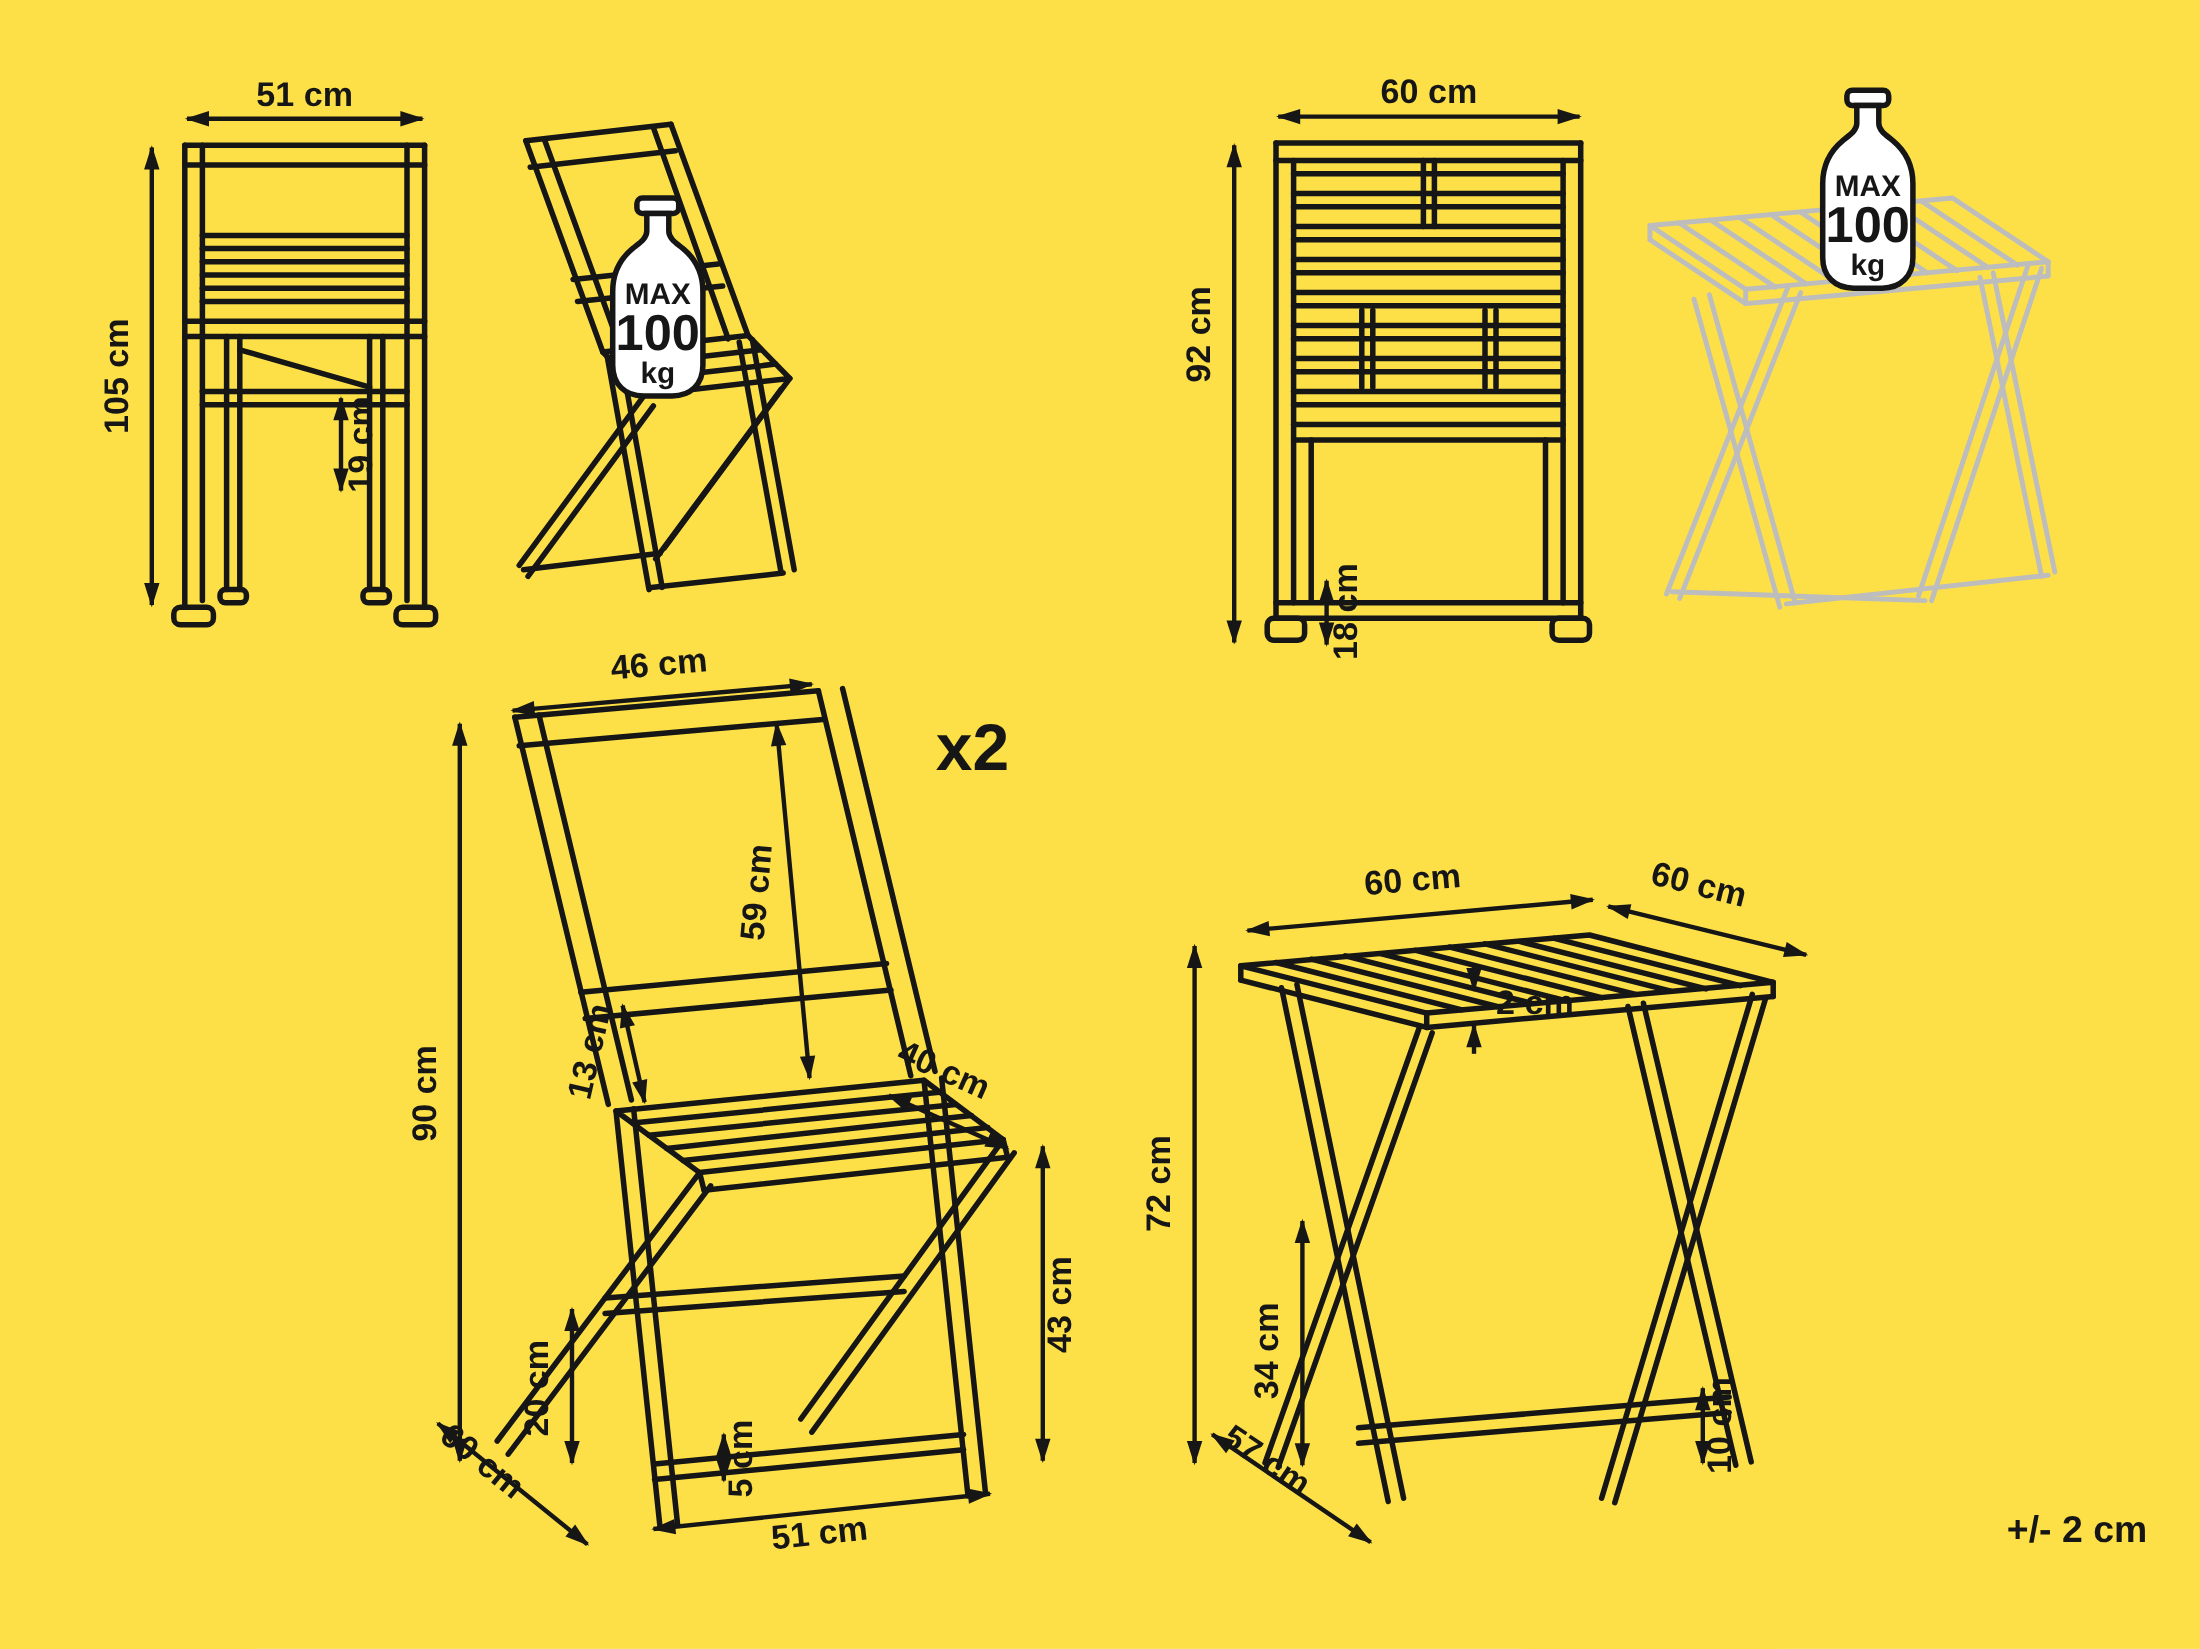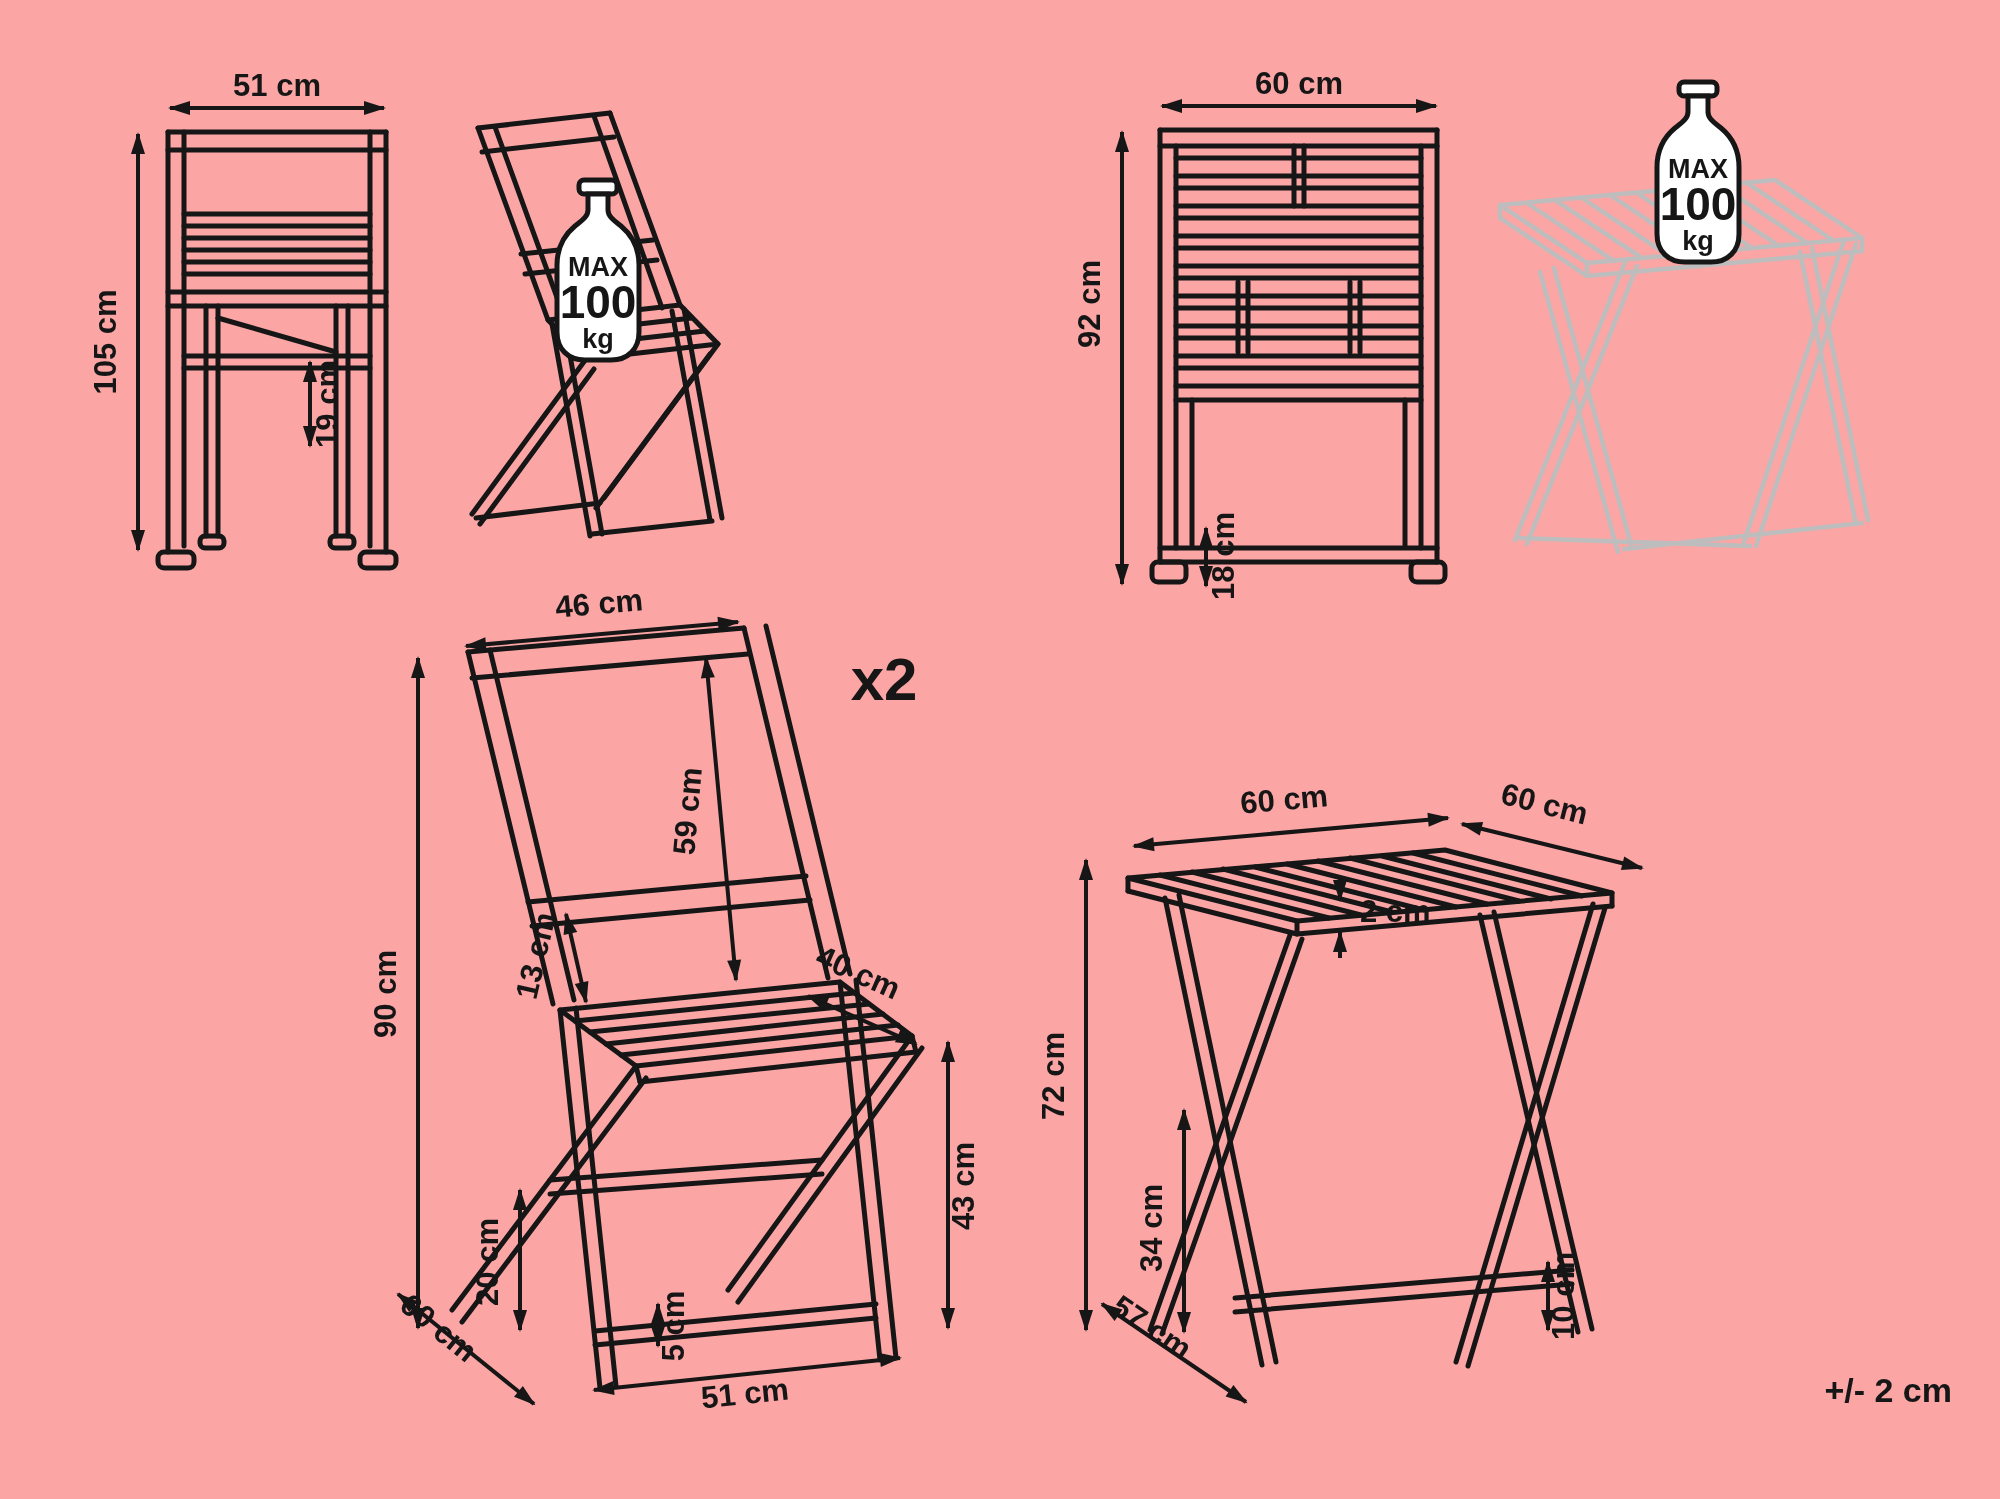--- a/index.html
+++ b/index.html
@@ -1,16 +1,16 @@
 <!DOCTYPE html>
 <html><head>
 <meta charset="utf-8">
 <style>
   html,body{margin:0;padding:0;background:#ffffff;}
-  .page{position:relative;width:2000px;height:1499px;background:#fca5a5;overflow:hidden;
+  .page{position:relative;width:2000px;height:1499px;background:#fde047;overflow:hidden;
         font-family:"Liberation Sans",sans-serif;}
   svg{position:absolute;left:0;top:0;}
   .art line,.art path,.art rect{stroke:#161616;stroke-width:5;fill:none;stroke-linecap:round;stroke-linejoin:round;}
   .gray line,.gray path{stroke:#bdbdbd;stroke-width:4.5;}
   .dim{stroke:#161616;stroke-width:4;fill:none;}
   text{font-family:"Liberation Sans",sans-serif;font-weight:bold;fill:#161616;}
   .lbl{font-size:31px;}
   .qty{font-size:60px;}
   .tol{font-size:34px;}
   .jug-max{font-size:27px;text-anchor:middle;}

